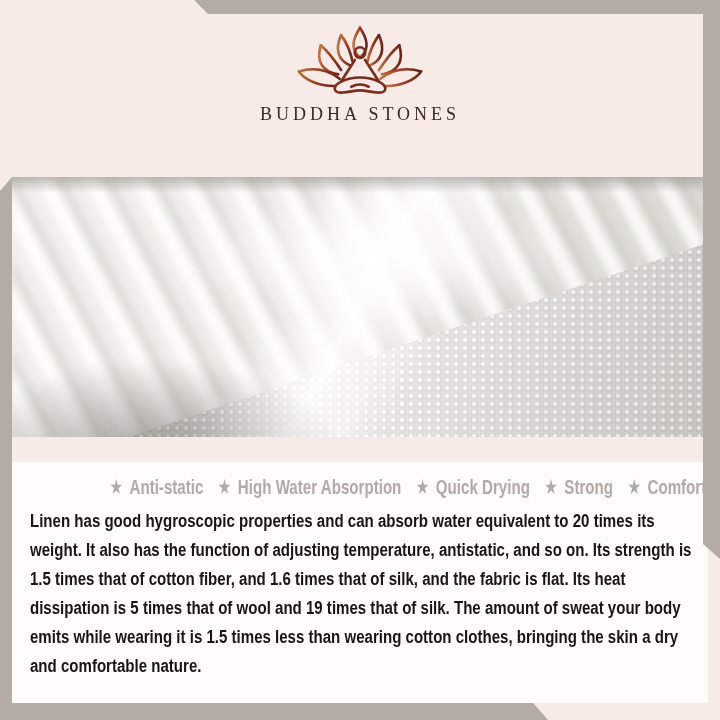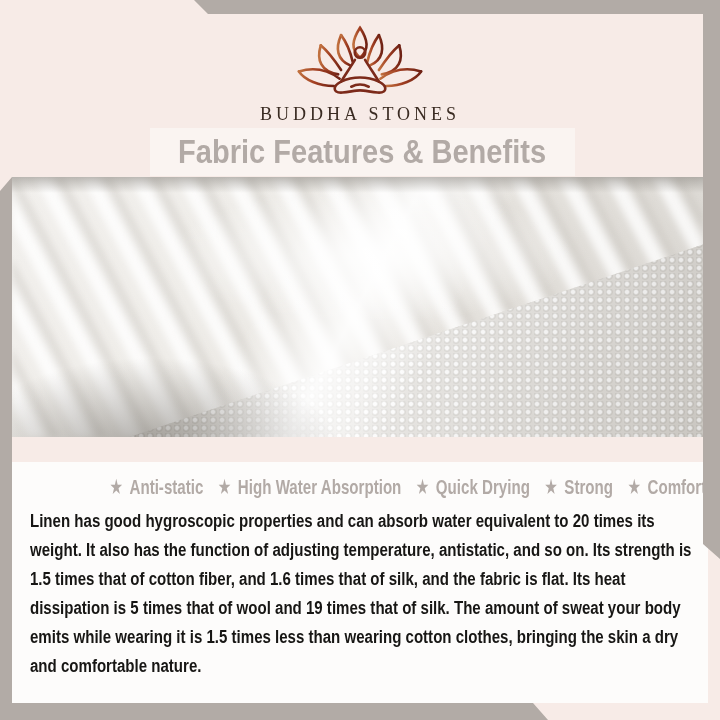--- a/index.html
+++ b/index.html
@@ -96,23 +96,20 @@
         <circle cx="110" cy="42" r="7.2"></circle>
         <path d="M103,52 C97,62 90,72 84,82"></path>
         <path d="M117,52 C123,62 130,72 136,82"></path>
         <path d="M84,82 C100,74.5 120,74.5 136,82 C148,88 148,98 134,97 C124,96 116,94 110,94 C104,94 96,96 86,97 C72,98 72,88 84,82 Z"></path>
         <path d="M98,89 Q110,83 122,89"></path>
       </g>
     </svg>
     <div class="brand-name">BUDDHA STONES</div>
   </div>
 
-  <div class="banner">
-    <div class="banner-title">Fabric Features &amp; Benefits</div>
-  </div>
 
   <div class="photo">
     <div class="ph-folds"></div>
     <div class="ph-weave"></div>
     <div class="ph-weave-shade"></div>
     <div class="ph-ridge"></div>
     <div class="ph-shadow"></div>
     <div class="ph-highlight"></div>
     <div class="ph-topedge"></div>
   </div>

